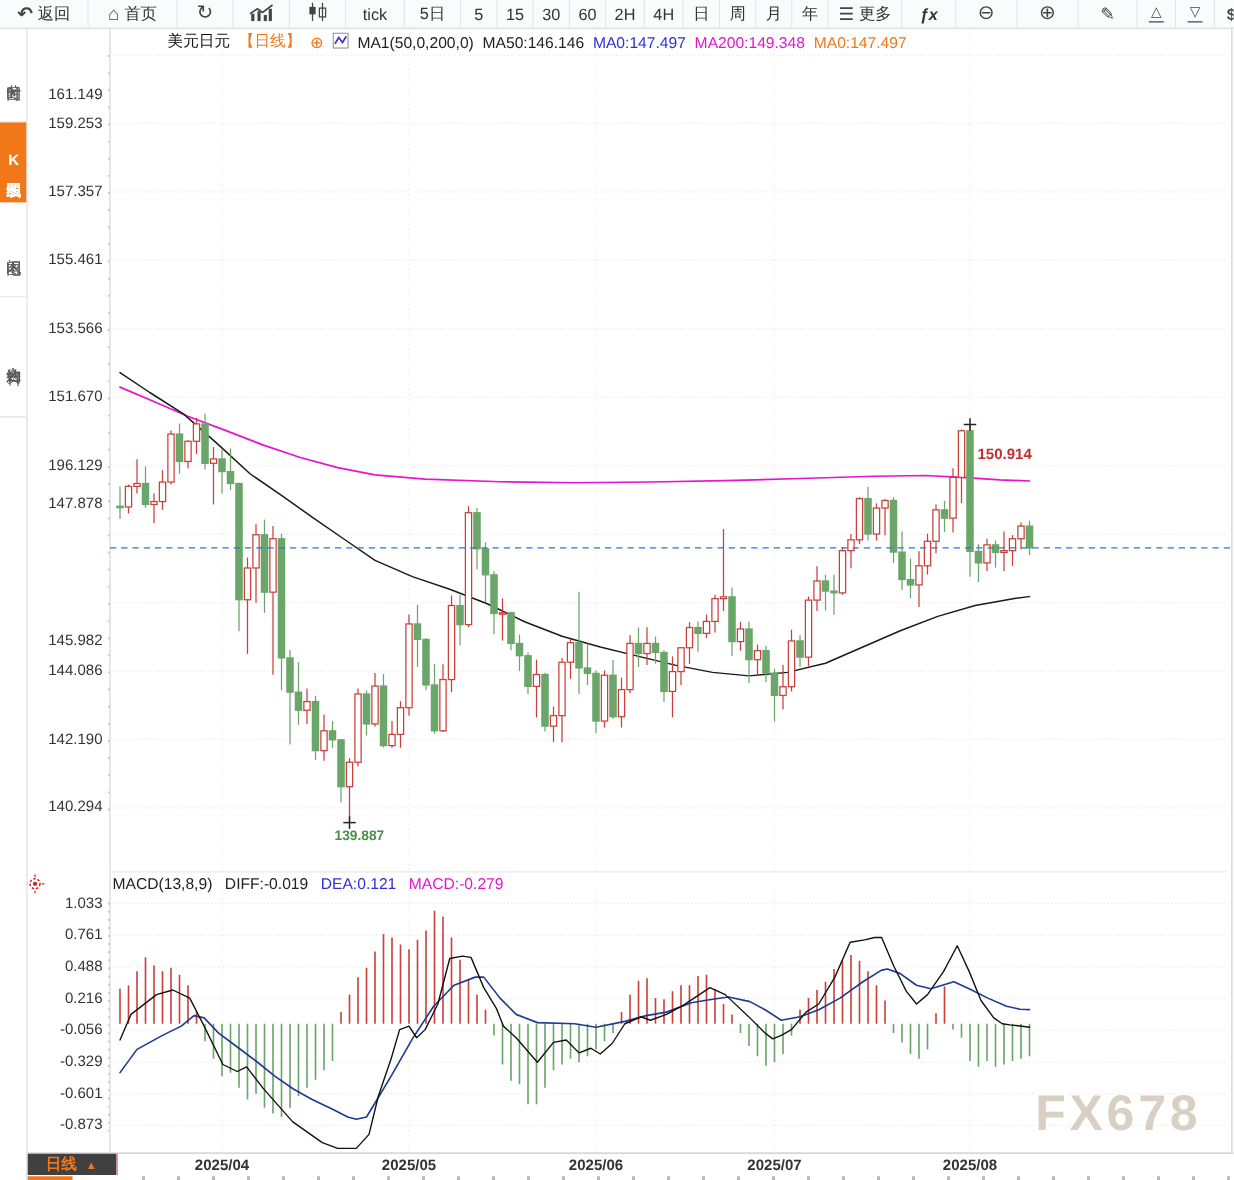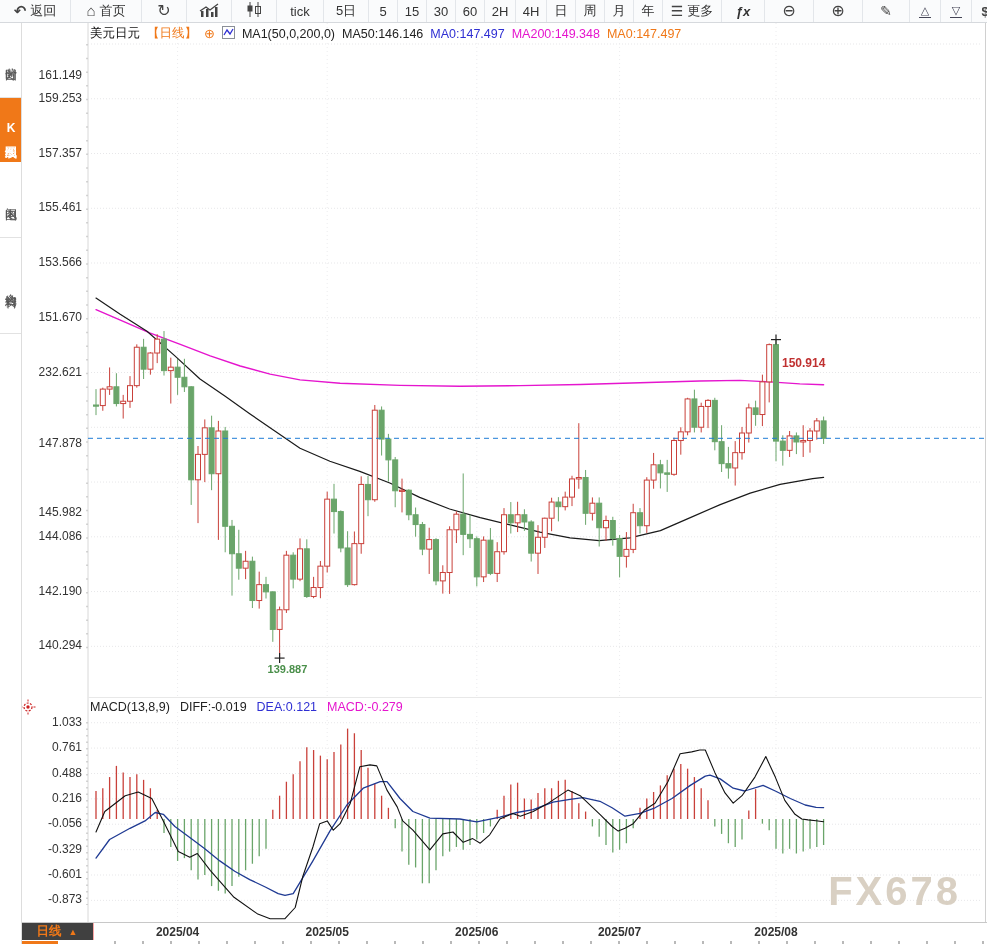--- a/index.html
+++ b/index.html
@@ -20,21 +20,21 @@
   
   #sidebar{position:absolute;left:0;top:22px;bottom:0;width:21px;background:#fff;
     border-right:1px solid #ddd;z-index:20;}
   .sb-item{writing-mode:vertical-rl;text-orientation:upright;width:21px;color:#555;
     font-size:12px;letter-spacing:1px;display:flex;align-items:center;justify-content:center;
     border-bottom:1px solid #e2e2e2;cursor:pointer;background:#fff;box-sizing:border-box;}
   .sb-item.active{background:#f07818;color:#fff;font-weight:bold;border-bottom-color:#f07818;}
 
   
   #main-header{position:absolute;left:90px;top:25px;display:flex;align-items:center;gap:7px;
-    font-size:12.5px;color:#222;z-index:10;white-space:nowrap;}
+    font-size:12.5px;color:#222;z-index:10;white-space:nowrap;padding-left:44px;}
   #main-header .title{color:#111;}
   #main-header .period{color:#f07818;}
   #main-header .plus{color:#f07818;font-size:13px;}
   #macd-header{position:absolute;left:90px;top:700px;display:flex;align-items:center;gap:10px;
     font-size:12.5px;color:#222;z-index:10;white-space:nowrap;}
   .c-blue{color:#2f2fd3;} .c-magenta{color:#e515ce;} .c-orange{color:#f07818;} .c-black{color:#222;}
 
   
   .ylabel{position:absolute;left:22px;width:60px;text-align:right;font-size:12px;color:#333;z-index:5;}
   .xlabel{position:absolute;top:2px;width:70px;text-align:center;font-size:12px;font-weight:bold;color:#333;}
@@ -595,22 +595,22 @@
   <div id="hi-ann" style="left: 782px; top: 324.607px; margin-top: 31px;">150.914</div>
   <div id="lo-ann" style="left: 267.6px; top: 663.089px;">139.887</div>
 
   <div id="ylabels">
       <div class="ylabel" style="top: 36px; margin-top: 32px;">161.149</div>
       <div class="ylabel" style="top: 90.7603px;">159.253</div>
       <div class="ylabel" style="top: 145.521px;">157.357</div>
       <div class="ylabel" style="top: 200.281px;">155.461</div>
       <div class="ylabel" style="top: 255.012px;">153.566</div>
       <div class="ylabel" style="top: 309.772px;">151.670</div>
-      <div class="ylabel" style="top: 364.533px;">232.621</div>
-      <div class="ylabel" style="top: 436px;">147.878</div>
+      <div class="ylabel" style="top: 364.533px;">196.129</div>
+      <div class="ylabel" style="top: 395px;">147.878</div>
       <div class="ylabel" style="top: 461px; margin-top: 44px;">145.982</div>
       <div class="ylabel" style="top: 528.814px;">144.086</div>
       <div class="ylabel" style="top: 583.574px;">142.190</div>
       <div class="ylabel" style="top: 638.334px;">140.294</div>
       <div class="ylabel" style="top: 714.724px;">1.033</div>
       <div class="ylabel" style="top: 740.075px;">0.761</div>
       <div class="ylabel" style="top: 765.518px;">0.488</div>
       <div class="ylabel" style="top: 790.869px;">0.216</div>
       <div class="ylabel" style="top: 816.219px;">-0.056</div>
       <div class="ylabel" style="top: 841.663px;">-0.329</div>

